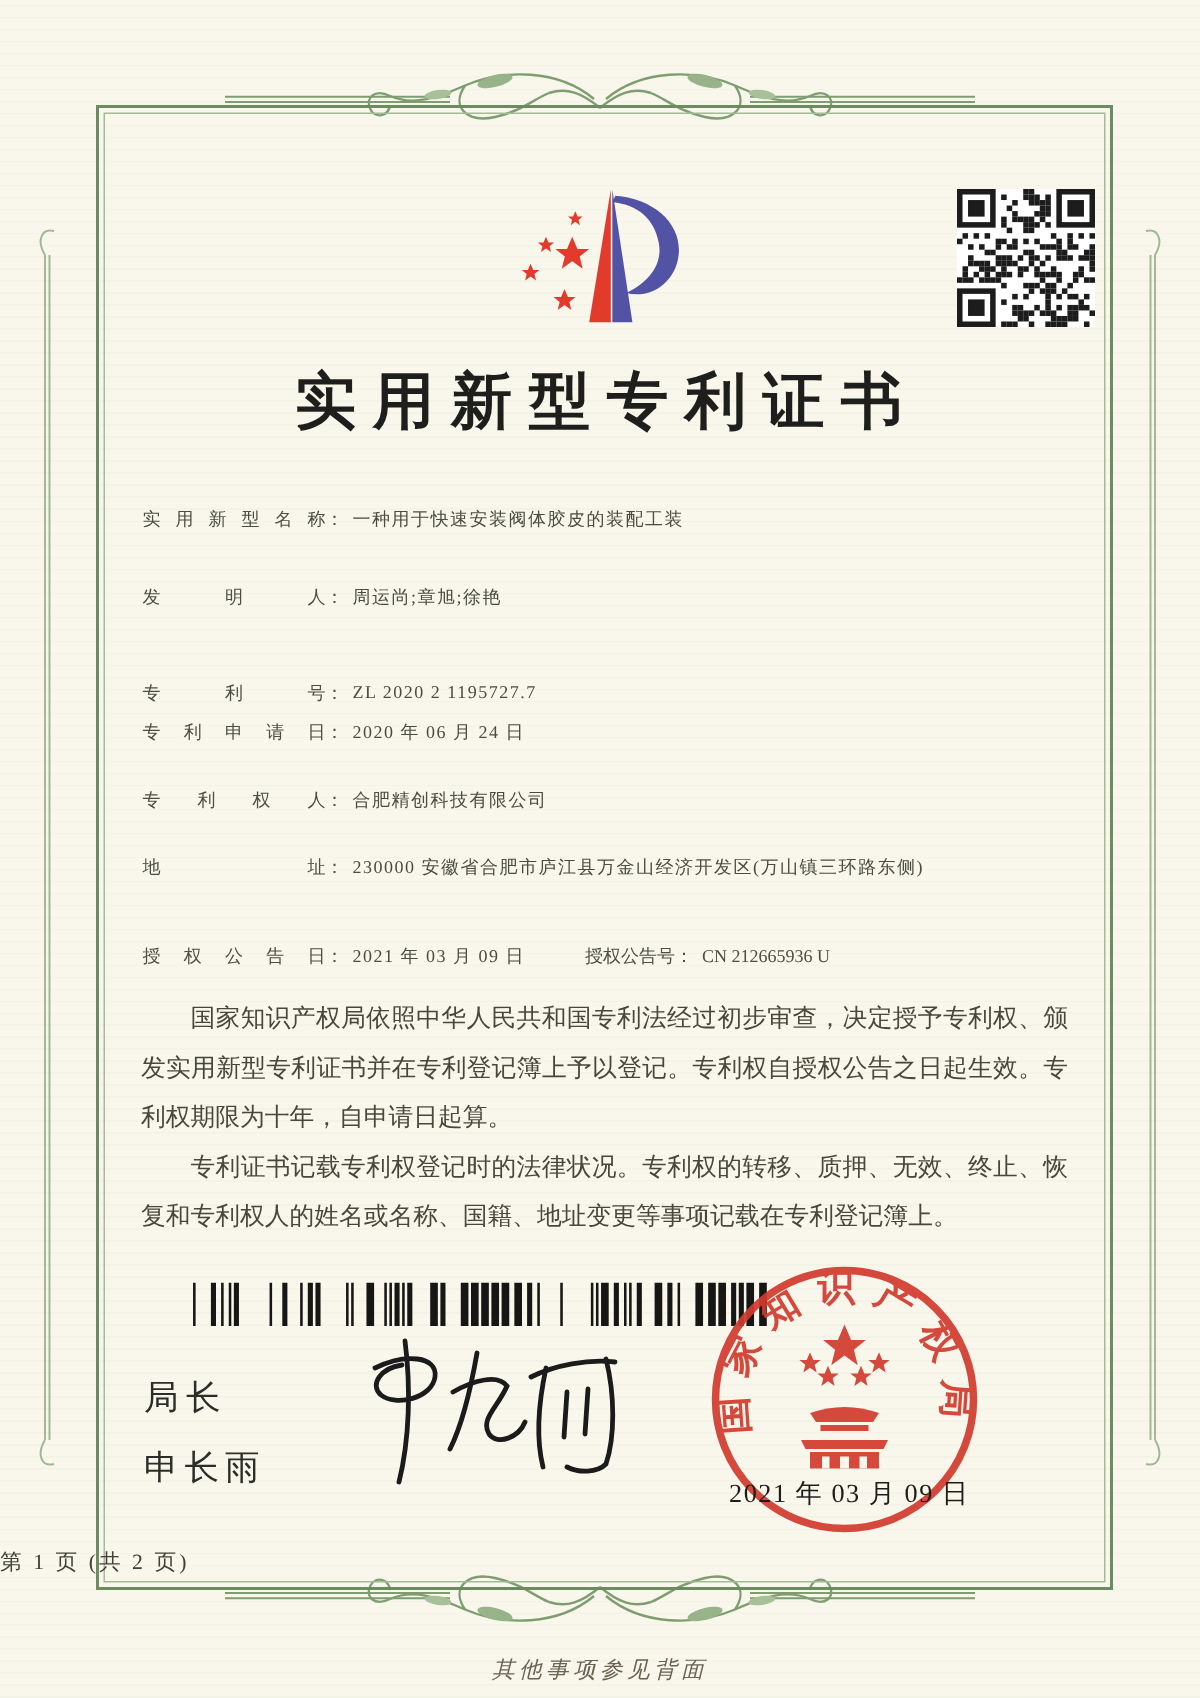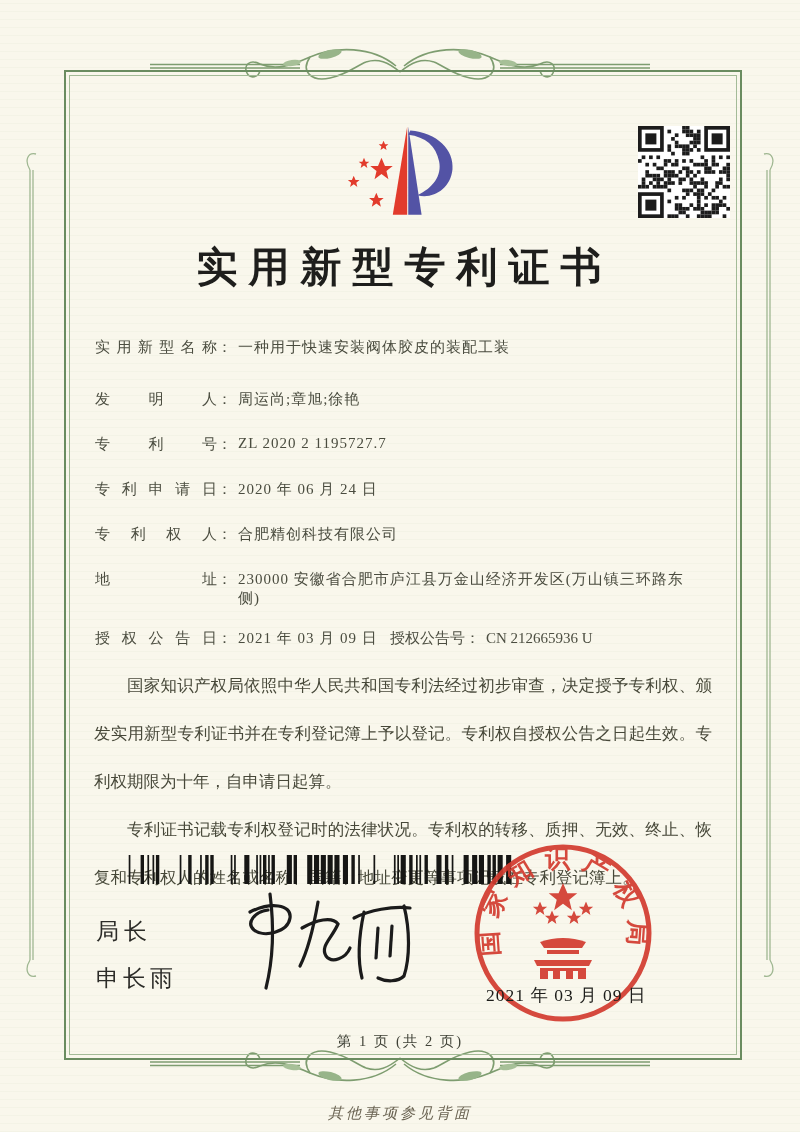--- a/index.html
+++ b/index.html
@@ -36,57 +36,57 @@
   }
   .logo{position:absolute;left:338px;top:112px;width:124px;height:108px;}
 
   .title{
     position:absolute;left:0;top:240px;width:798px;
     text-align:center;font-size:41px;font-weight:bold;color:#1e1e1c;
     letter-spacing:11px;text-indent:11px;
   }
 
   .fields{position:absolute;left:95px;top:0;width:620px;}
-  .frow{position:absolute;left:0;font-size:15px;color:#4c4e41;white-space:nowrap;}
+  .frow{position:absolute;left:0;font-size:12px;color:#4c4e41;white-space:nowrap;}
   .flabel{
     display:inline-block;width:122px;
     text-align:justify;text-align-last:justify;
     vertical-align:top;
   }
   .fcolon{display:inline-block;vertical-align:top;margin-right:6px;}
   .fvalue{
     display:inline-block;max-width:462px;vertical-align:top;
     white-space:normal;letter-spacing:1px;color:#4a4c3f;
   }
-  .frow.r0{top:338px}.frow.r1{top:390px}.frow.r2{top:435px}
+  .frow.r0{top:338px}.frow.r1{top:390px}.frow.r2{top:454px}
   .frow.r3{top:480px}.frow.r4{top:525px}.frow.r5{top:570px}.frow.r6{top:629px}
   .grant2{position:absolute;left:295px;top:0;white-space:nowrap;}
 
   .body-text{
     position:absolute;left:94px;top:662px;width:618px;
-    font-size:16.5px;line-height:48px;color:#474839;
+    font-size:16.5px;line-height:33px;color:#474839;
     text-align:justify;
   }
   .body-text p{margin:0;text-indent:2em;}
 
   .barcode{position:absolute;left:110px;top:855px;width:405px;height:29px;}
   .barcode svg{width:100%;height:100%;}
 
   .officer{position:absolute;left:96px;top:916px;font-size:23px;color:#2c2c28;letter-spacing:5px;}
   .officer .line2{margin-top:16px;letter-spacing:4px;}
   .sig{position:absolute;left:225px;top:880px;width:210px;height:120px;}
 
   .seal{position:absolute;left:468px;top:838px;width:190px;height:190px;}
   .seal-date{
     position:absolute;left:486px;top:983px;width:180px;
     font-size:17.5px;color:#1d1d1a;letter-spacing:1px;font-weight:500;
   }
 
   .page-indicator{
-    position:absolute;left:0;top:1032px;width:800px;text-align:center;
+    position:absolute;left:0;top:1032px;width:800px;
     font-size:14.5px;color:#3f4136;letter-spacing:2px;
   }
   .back-note{
     position:absolute;left:0;top:1080px;width:800px;text-align:center;
     font-size:15px;color:#6a6352;letter-spacing:3px;font-style:italic;margin-top:24px;
   }
 </style>
 </head>
 <body>
 

